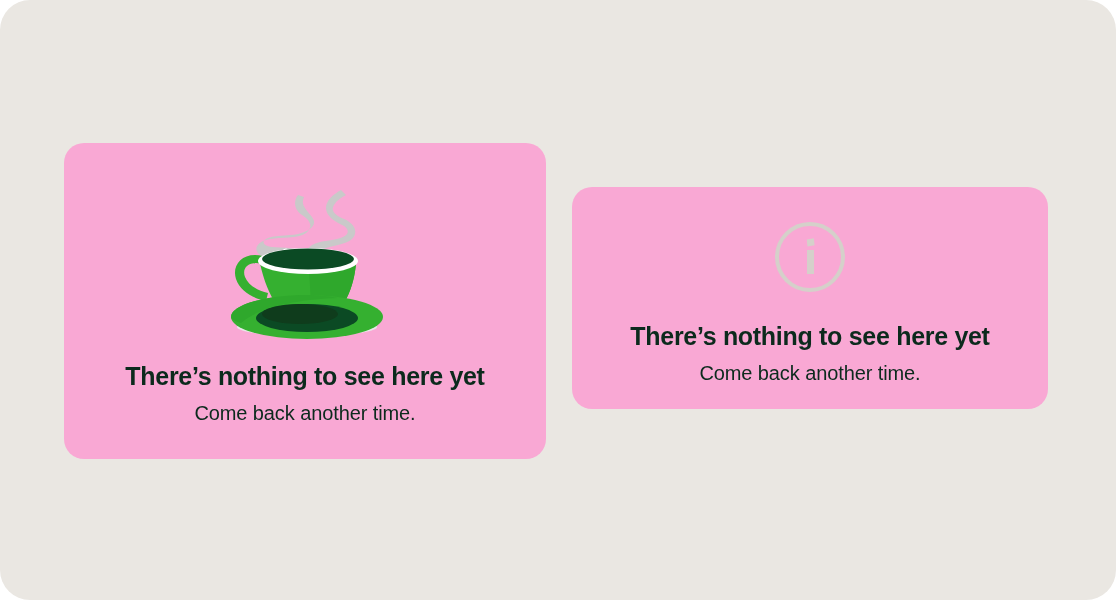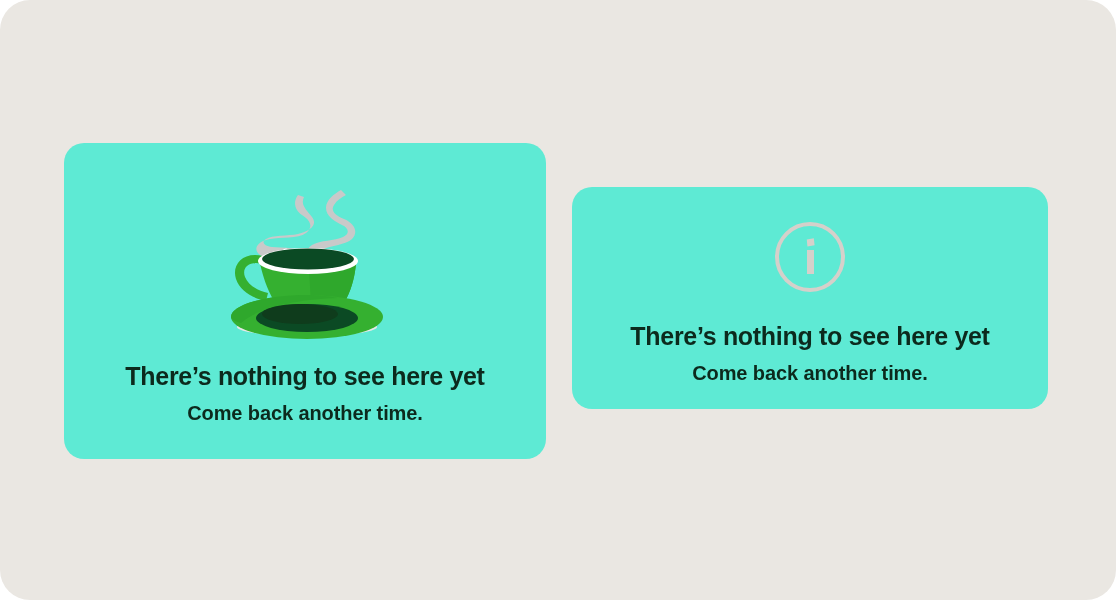--- a/index.html
+++ b/index.html
@@ -19,21 +19,21 @@
     width: 1116px;
     height: 600px;
     box-sizing: border-box;
     background: #EAE7E2;
     border-radius: 30px;
     overflow: hidden;
   }
 
   .card {
     position: absolute;
-    background: #5eead4;
+    background: #f9a8d4;
     border-radius: 20px;
     box-sizing: border-box;
     display: flex;
     flex-direction: column;
     align-items: center;
   }
 
   
   .card-coffee {
     left: 64px;
@@ -82,21 +82,21 @@
     color: #0C2A1D;
     letter-spacing: -0.3px;
     line-height: 1.1;
     margin: 0;
     white-space: nowrap;
   }
 
   .subline {
     font-family: "Liberation Sans", sans-serif;
     font-size: 20px;
-    font-weight: bold;
+    font-weight: normal;
     color: #0C2A1D;
     letter-spacing: -0.1px;
     line-height: 1.2;
     margin: 10px 0 0 0;
     white-space: nowrap;
   }
 </style>
 </head>
 <body>
 

